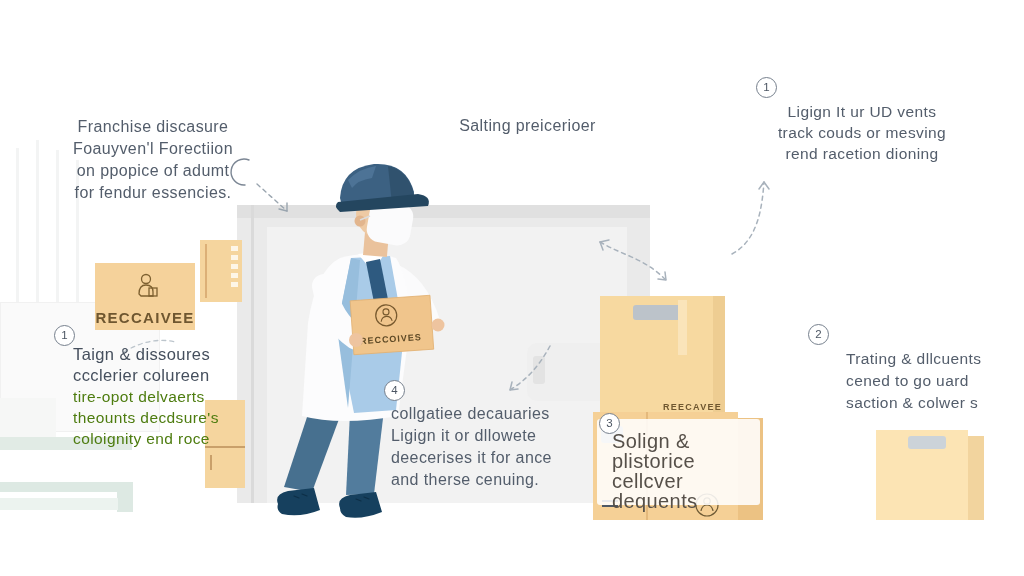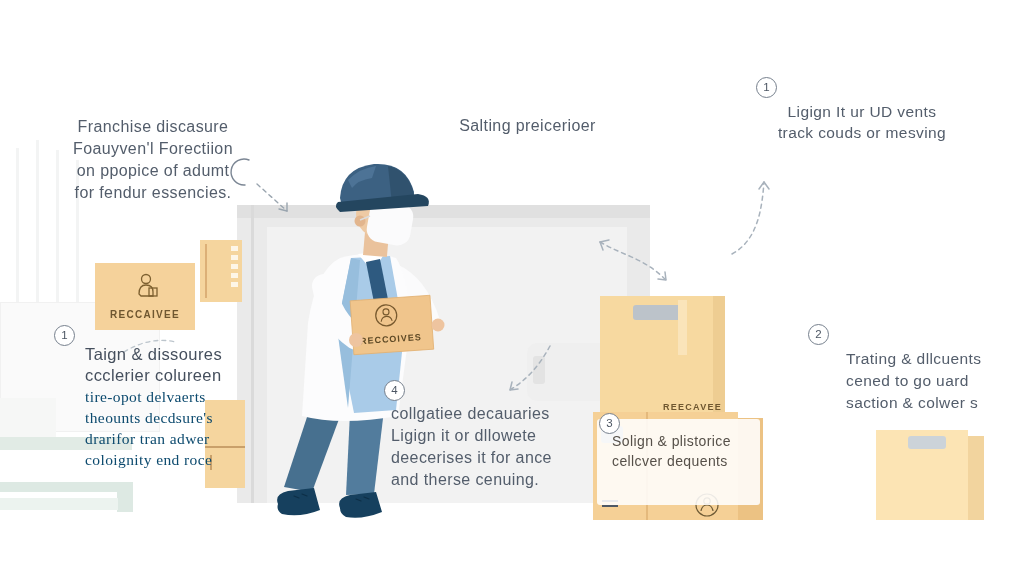--- a/index.html
+++ b/index.html
@@ -7,40 +7,40 @@
     position:relative;width:1024px;height:576px;overflow:hidden;background:#ffffff;
     font-family:"Liberation Sans", sans-serif;color:#545e6c;
   }
   .abs{position:absolute;}
   
   .tb{position:absolute;color:#535d6b;letter-spacing:.4px;font-size:15.5px;line-height:21px;}
   .tb span{display:block;}
   .tb.ctr{text-align:center;margin-top:16px;}
   .tb.big{font-size:16px;line-height:22px;}
   .tb .strong{color:#454f5d;font-size:16.5px;}
-  .tb .soft{color:#0c4a6e;font-family:Liberation Serif, serif;}
+  .tb .soft{color:#4d7c0f;}
   .badge{
     position:absolute;width:19px;height:19px;border:1.4px solid #76808d;border-radius:50%;
     background:#ffffff;color:#4c5663;font-size:11.5px;line-height:19px;text-align:center;
   }
   
   .stripe{position:absolute;width:3px;background:#f3f4f4;}
   .door{position:absolute;left:237px;top:205px;width:413px;height:298px;background:#eaeaea;}
   .door-top{position:absolute;left:237px;top:205px;width:413px;height:13px;background:#e0e0e0;}
   .door-frame{position:absolute;left:251px;top:205px;width:3px;height:298px;background:#dadada;}
   .door-inner{position:absolute;left:267px;top:227px;width:360px;height:276px;background:#f2f2f2;}
   .ghost{position:absolute;background:#fafafa;border:1px solid #f1f1f1;}
   .stair{position:absolute;background:#e1ebe5;}
   .roundshape{position:absolute;left:527px;top:343px;width:103px;height:58px;background:#efefef;border-radius:10px;}
   .roundshape-strip{position:absolute;left:533px;top:356px;width:12px;height:28px;background:#e3e3e3;border-radius:3px;}
   
   .cardboard{position:absolute;background:#f5d59e;}
   .graylabel{position:absolute;background:#bcc3ca;border-radius:3px;}
   .boxlabel{
-    position:absolute;color:#6f5730;font-size:10px;letter-spacing:1.3px;text-align:center;font-weight:bold;
+    position:absolute;color:#6f5730;font-size:15px;letter-spacing:1.3px;text-align:center;font-weight:bold;
   }
   .overlay-card{
     position:absolute;left:597px;top:419px;width:163px;height:86px;
     background:rgba(255,255,255,.87);border-radius:3px;
   }
   .eqline{position:absolute;width:16px;height:2px;background:#4e5864;}
 </style>
 </head>
 <body>
 
@@ -190,42 +190,42 @@
   </div>
 
   <div class="tb big ctr" style="left:440px;top:99px;width:175px;">
     <span>Salting preicerioer</span>
   </div>
 
   <div class="badge" style="left:756px;top:77px;">1</div>
   <div class="tb" style="left:767px;top:101px;width:190px;text-align:center;">
     <span>Ligign It ur UD vents</span>
     <span>track couds or mesving</span>
+    <span>rend racetion dioning</span>
   </div>
 
   <div class="badge" style="left:54px;top:325px;">1</div>
-  <div class="tb" style="left:73px;top:344px;width:165px;margin-left:12px;">
+  <div class="tb" style="left:73px;top:344px;width:165px;">
     <span class="strong">Taign &amp; dissoures</span>
     <span class="strong">ccclerier colureen</span>
     <span class="soft">tire-opot delvaerts</span>
     <span class="soft">theounts decdsure's</span>
-    <span class="soft">drarifor tran adwer</span>
     <span class="soft">coloignity end roce</span>
   </div>
 
   <div class="badge" style="left:384px;top:380px;">4</div>
   <div class="tb big" style="left:391px;top:403px;width:170px;">
     <span>collgatiee decauaries</span>
     <span>Ligign it or dllowete</span>
     <span>deecerises it for ance</span>
     <span>and therse cenuing.</span>
   </div>
 
   <div class="badge" style="left:599px;top:413px;">3</div>
-  <div class="tb" style="left:612px;top:431px;width:150px;font-size:14px;line-height:20px;color:#565049;">
+  <div class="tb" style="left:612px;top:431px;width:150px;font-size:20px;line-height:20px;color:#565049;">
     <span>Solign &amp; plistorice</span>
     <span>cellcver dequents</span>
   </div>
 
   <div class="badge" style="left:808px;top:324px;">2</div>
   <div class="tb" style="left:846px;top:348px;width:165px;line-height:22px;">
     <span>Trating &amp; dllcuents</span>
     <span>cened to go uard</span>
     <span>saction &amp; colwer s</span>
   </div>

